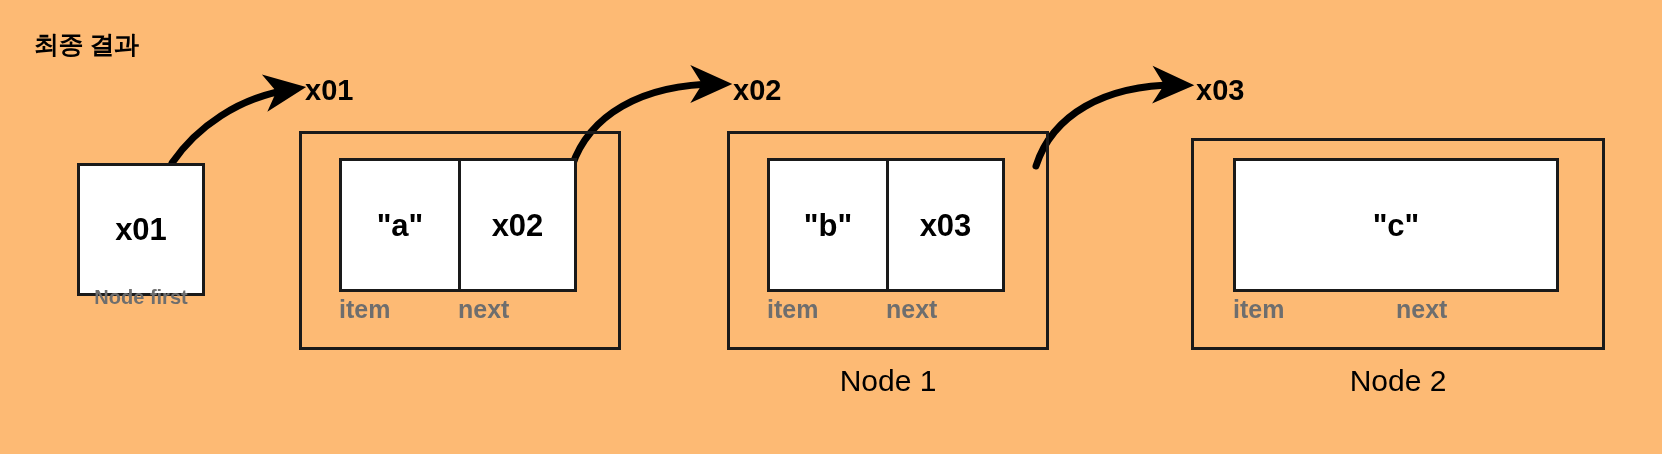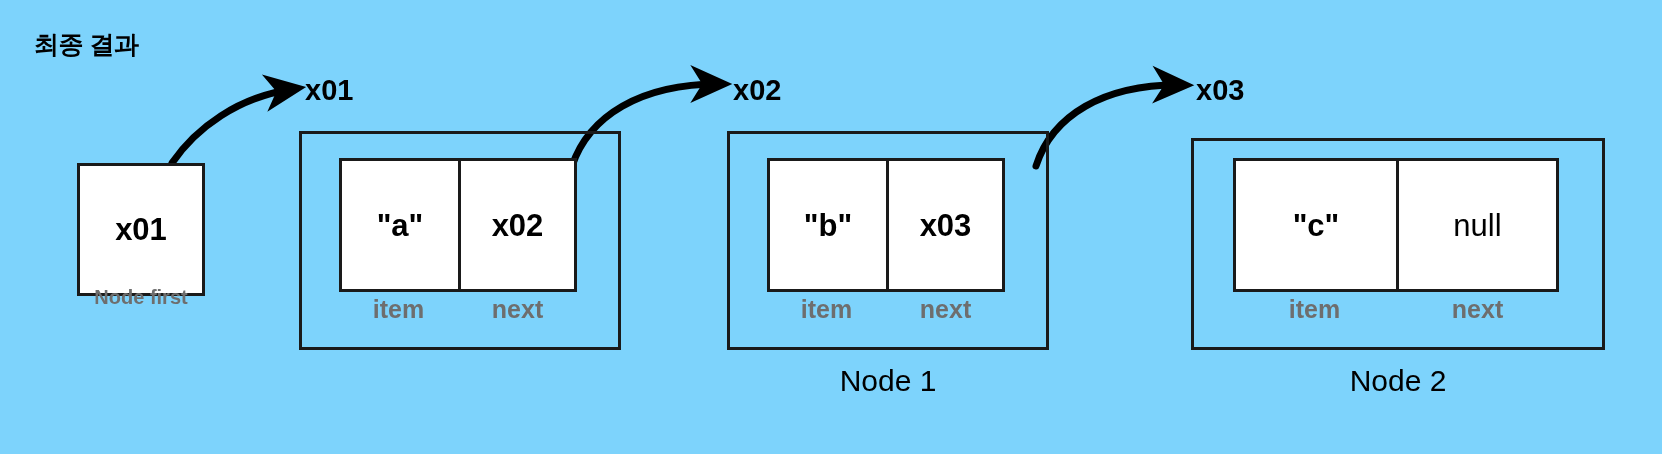--- a/index.html
+++ b/index.html
@@ -8,21 +8,21 @@
     background: #ffffff;
   }
   body {
     font-family: "Liberation Sans", "DejaVu Sans", sans-serif;
     -webkit-font-smoothing: antialiased;
   }
   #canvas {
     position: relative;
     width: 1662px;
     height: 454px;
-    background: #7dd3fc;
+    background: #fdba74;
     overflow: hidden;
   }
 
   
   .title {
     position: absolute;
     left: 34px;
     top: 28px;
     font-size: 25px;
     font-weight: bold;
@@ -118,21 +118,20 @@
   .cell .val.plain {
     font-weight: normal;
   }
   
   .fields {
     position: absolute;
     display: flex;
   }
   .fields .fld {
     flex: 1 1 50%;
-    text-align: center;
     font-size: 25px;
     font-weight: bold;
     color: #6e6e6e;
     white-space: nowrap;
     line-height: 1;
   }
   
   .node-caption {
     position: absolute;
     text-align: center;
@@ -199,23 +198,20 @@
     <div class="fld">next</div>
   </div>
   <div class="node-caption" style="left:727px; top:366px; width:322px;">Node 1</div>
 
   <div class="addr" style="left:1196px; top:76px;">x03</div>
   <div class="node" style="left:1191px; top:138px; width:414px; height:212px;"></div>
   <div class="cells" style="left:1233px; top:158px; width:326px; height:134px;">
     <div class="cell item-cell">
       <span class="val">"c"</span>
     </div>
-    <div class="cell next-cell">
-      <span class="val plain">null</span>
-    </div>
   </div>
   <div class="fields" style="left:1233px; top:297px; width:326px;">
     <div class="fld">item</div>
     <div class="fld">next</div>
   </div>
   <div class="node-caption" style="left:1191px; top:366px; width:414px;">Node 2</div>
 
 </div>
 
 </body></html>

